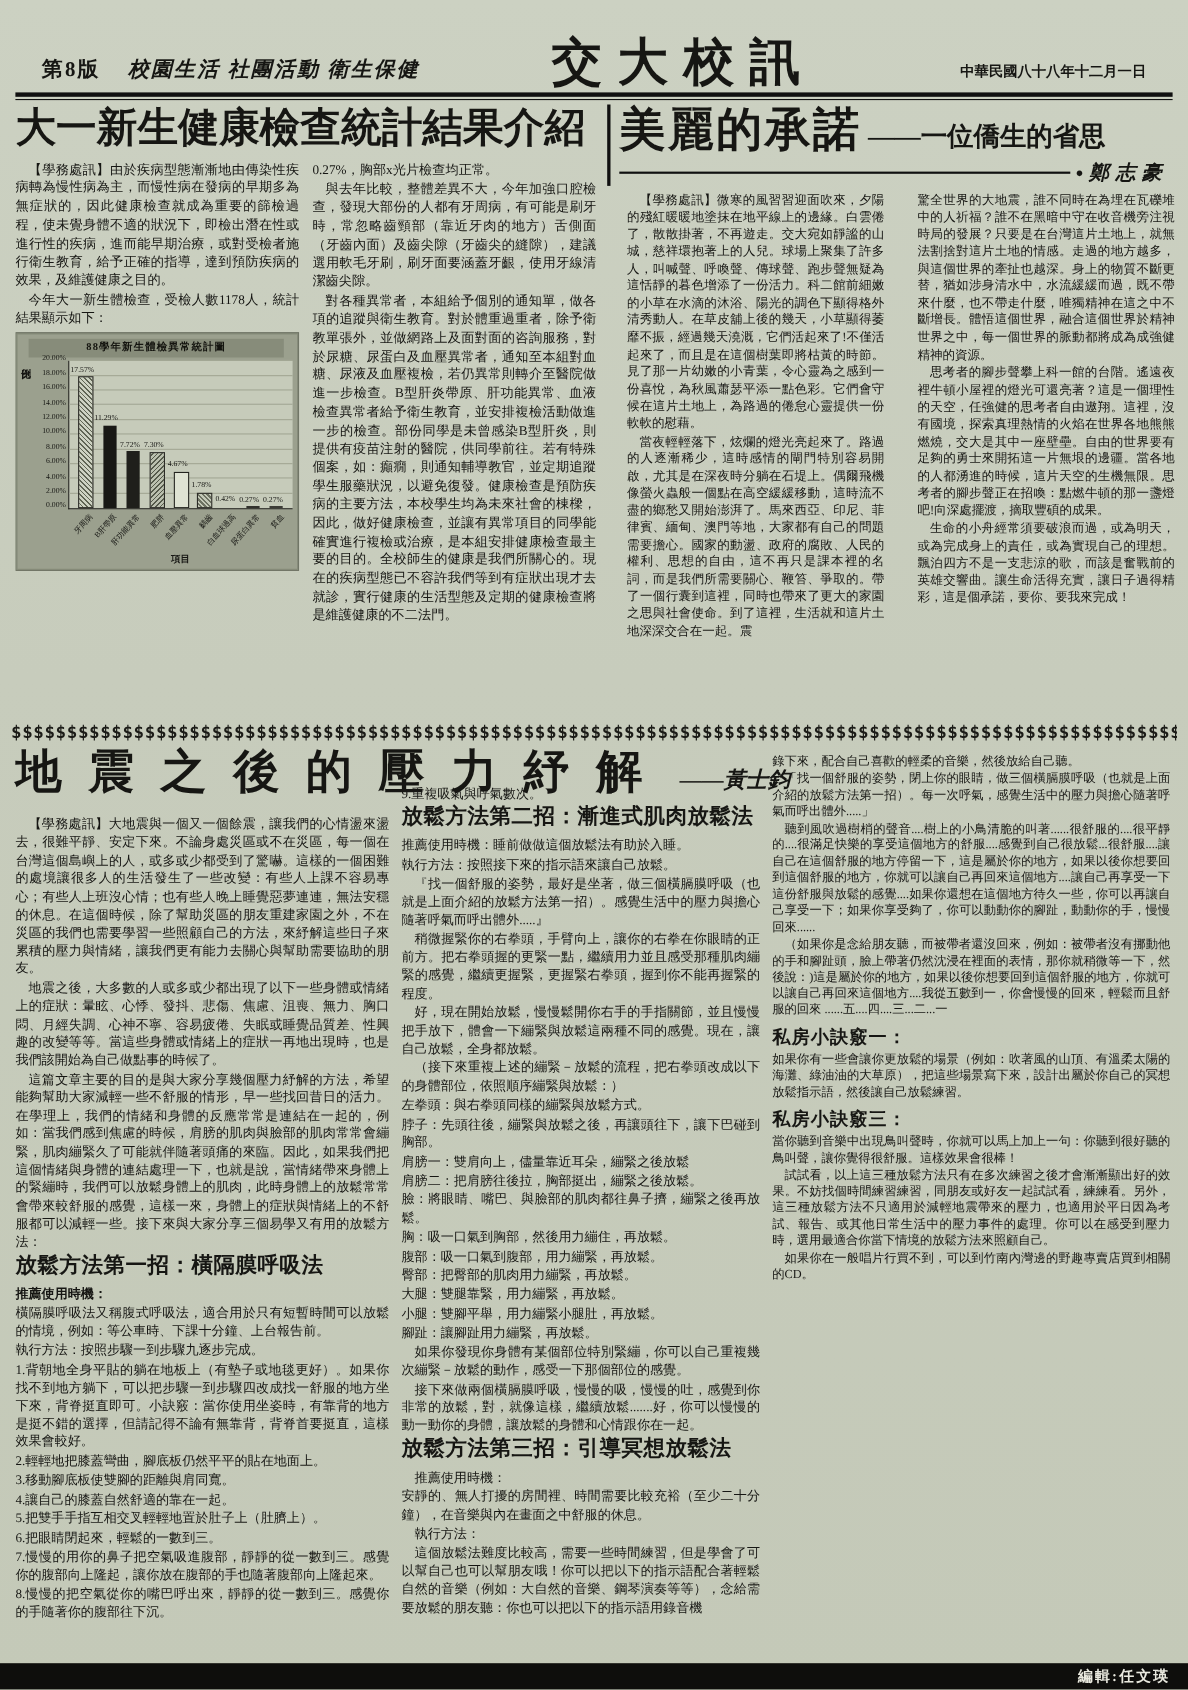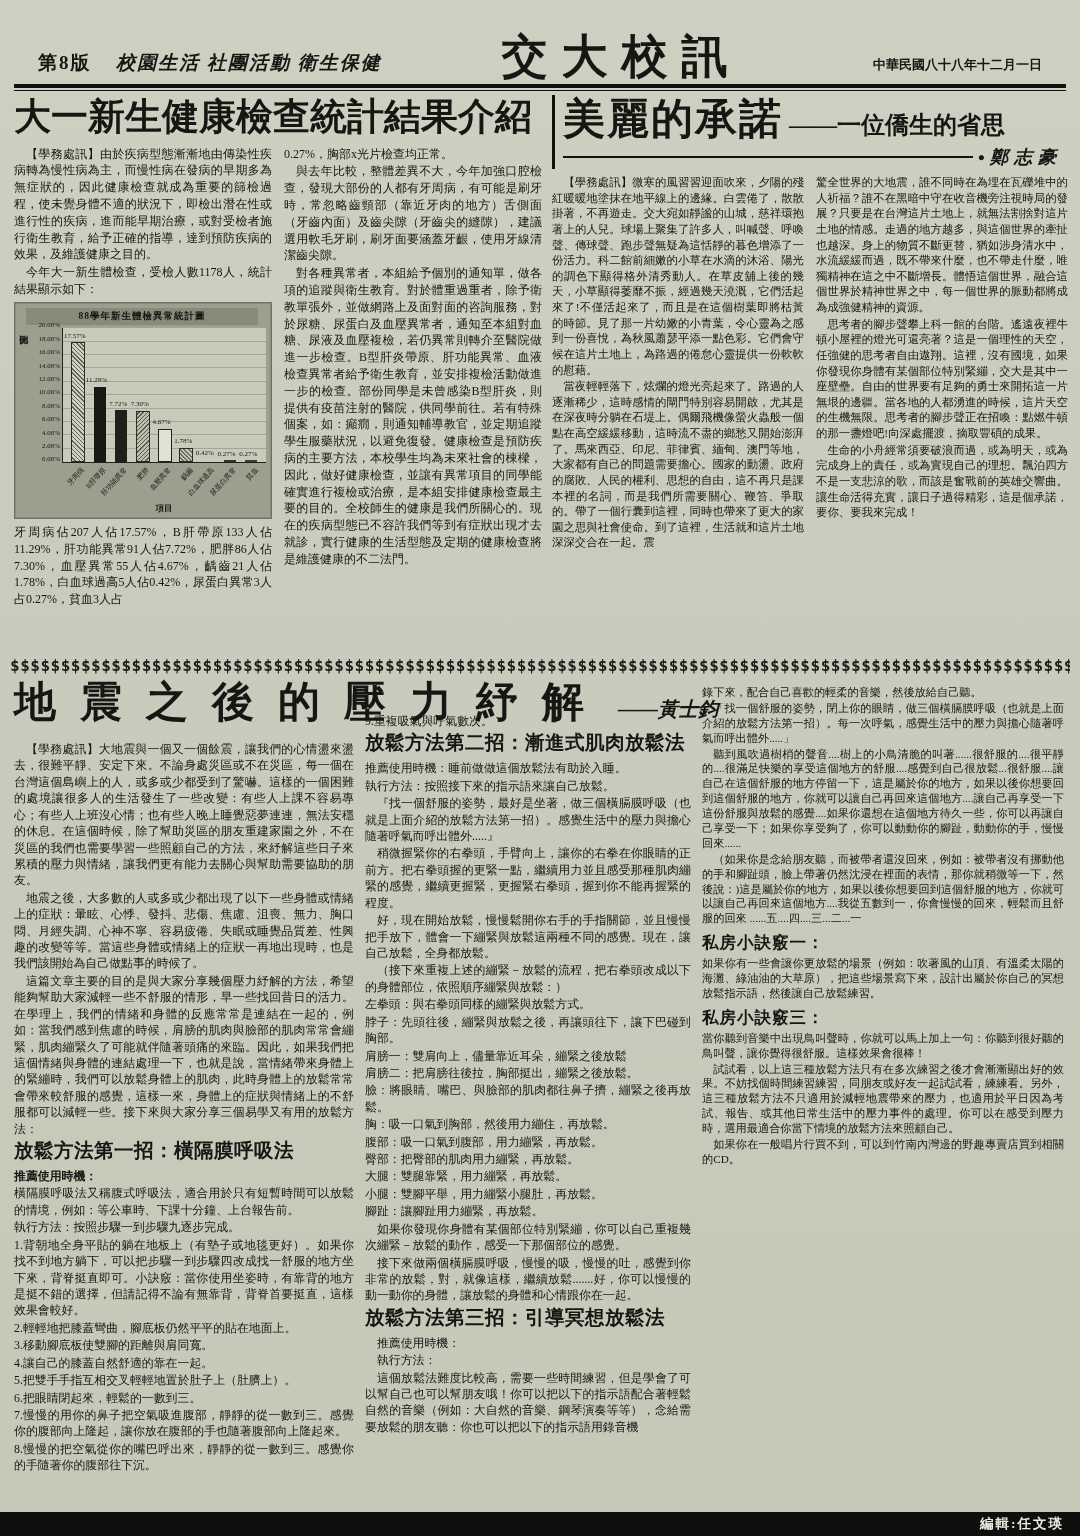--- a/index.html
+++ b/index.html
@@ -27,21 +27,21 @@
   .art1 .colm{height:470px;}
   .art2{width:516px;flex:0 0 auto;}
   .a2-titlebox{border-left:3px solid #101010;padding:2px 0 0 8px;margin-bottom:6px;}
   .a2-titles{display:flex;align-items:baseline;gap:6px;white-space:nowrap;}
   .a2-main{font-size:42px;font-weight:bold;letter-spacing:2px;line-height:1.05;}
   .a2-sub{font-size:24px;font-weight:bold;}
   .a2-byline-row{display:flex;align-items:center;gap:5px;margin-top:4px;}
   .a2-rule{flex:1 1 auto;border-top:2.5px solid #101010;height:0;}
   .a2-bullet{font-size:12px;line-height:1;}
   .a2-author{font-size:18px;font-weight:bold;font-style:italic;letter-spacing:6px;padding-right:6px;white-space:nowrap;}
-  .art2 .colm{font-size:11.4px;line-height:1.37;height:462px;}
+  .art2 .colm{font-size:11.4px;line-height:1.37;height:462px;margin-left:18px;}
   
   .chart{margin:4px 0 5px 0;padding:4px 5px 2px 3px;background:#9ba08e;border:1px solid #6d7263;box-shadow:inset 0 0 0 1px #868b7a;}
   .c-title{margin:1px 8px 3px 8px;text-align:center;font-size:9.5px;font-weight:bold;background:#878c7a;color:#14140f;padding:2px 0;letter-spacing:1px;}
   .c-body{display:flex;align-items:stretch;}
   .c-ylab{writing-mode:vertical-rl;font-size:9px;font-weight:bold;display:flex;align-items:center;width:11px;}
   .c-yticks{position:relative;width:33px;height:134px;font-size:7px;}
   .c-yticks span{position:absolute;right:2px;white-space:nowrap;}
   .c-plotwrap{flex:1 1 auto;}
   .c-plot{position:relative;height:134px;border-left:1px solid #23231e;border-bottom:1px solid #23231e;background:#c6cbba;display:flex;align-items:flex-end;padding:0 4px;}
   .c-grid{position:absolute;left:0;right:0;height:1px;background:#a2a794;}
@@ -197,21 +197,20 @@
                       <span>尿蛋白異常</span>
                     </div>
                     <div class="c-xslot">
                       <span>貧血</span>
                     </div>
                   </div>
                   <div class="c-xlab" style="margin-left: 0px;">項目</div>
                 </div>
               </div>
             </figure>
-          <p>牙周病佔207人佔17.57%，B肝帶原133人佔11.29%，肝功能異常91人佔7.72%，肥胖86人佔7.30%，血壓異常55人佔4.67%，齲齒21人佔1.78%，白血球過高5人佔0.42%，尿蛋白異常3人占0.27%，貧血3人占</p>
         </div>
         <div class="colm">
           <p>0.27%，胸部x光片檢查均正常。</p>
           <p class="ind">與去年比較，整體差異不大，今年加強口腔檢查，發現大部份的人都有牙周病，有可能是刷牙時，常忽略齒頸部（靠近牙肉的地方）舌側面（牙齒內面）及齒尖隙（牙齒尖的縫隙），建議選用軟毛牙刷，刷牙面要涵蓋牙齦，使用牙線清潔齒尖隙。</p>
           <p class="ind">對各種異常者，本組給予個別的通知單，做各項的追蹤與衛生教育。對於體重過重者，除予衛教單張外，並做網路上及面對面的咨詢服務，對於尿糖、尿蛋白及血壓異常者，通知至本組對血糖、尿液及血壓複檢，若仍異常則轉介至醫院做進一步檢查。B型肝炎帶原、肝功能異常、血液檢查異常者給予衛生教育，並安排複檢活動做進一步的檢查。部份同學是未曾感染B型肝炎，則提供有疫苗注射的醫院，供同學前往。若有特殊個案，如：癲癇，則通知輔導教官，並定期追蹤學生服藥狀況，以避免復發。健康檢查是預防疾病的主要方法，本校學生均為未來社會的棟樑，因此，做好健康檢查，並讓有異常項目的同學能確實進行複檢或治療，是本組安排健康檢查最主要的目的。全校師生的健康是我們所關心的。現在的疾病型態已不容許我們等到有症狀出現才去就診，實行健康的生活型態及定期的健康檢查將是維護健康的不二法門。</p>
         </div>
       </div>
     </article>
 
     <article class="art2">
@@ -226,21 +225,21 @@
           <span class="a2-author">鄭志豪</span>
         </div>
       </div>
       <div class="cols2">
         <div class="colm">
           <p class="ind">【學務處訊】微寒的風習習迎面吹來，夕陽的殘紅暖暖地塗抹在地平線上的邊緣。白雲倦了，散散掛著，不再遊走。交大宛如靜謐的山城，慈祥環抱著上的人兒。球場上聚集了許多人，叫喊聲、呼喚聲、傳球聲、跑步聲無疑為這恬靜的暮色增添了一份活力。科二館前細嫩的小草在水滴的沐浴、陽光的調色下顯得格外清秀動人。在草皮舖上後的幾天，小草顯得萎靡不振，經過幾天澆溉，它們活起來了!不僅活起來了，而且是在這個樹葉即將枯黃的時節。見了那一片幼嫩的小青葉，令心靈為之感到一份喜悅，為秋風蕭瑟平添一點色彩。它們會守候在這片土地上，為路過的倦怠心靈提供一份軟軟的慰藉。</p>
           <p class="ind">當夜輕輕落下，炫爛的燈光亮起來了。路過的人逐漸稀少，這時感情的閘門特別容易開啟，尤其是在深夜時分躺在石堤上。偶爾飛機像螢火蟲般一個點在高空緩緩移動，這時流不盡的鄉愁又開始澎湃了。馬來西亞、印尼、菲律賓、緬甸、澳門等地，大家都有自己的問題需要擔心。國家的動盪、政府的腐敗、人民的權利、思想的自由，這不再只是課本裡的名詞，而是我們所需要關心、鞭笞、爭取的。帶了一個行囊到這裡，同時也帶來了更大的家園之思與社會使命。到了這裡，生活就和這片土地深深交合在一起。震</p>
         </div>
         <div class="colm">
           <p>驚全世界的大地震，誰不同時在為埋在瓦礫堆中的人祈福？誰不在黑暗中守在收音機旁注視時局的發展？只要是在台灣這片土地上，就無法割捨對這片土地的情感。走過的地方越多，與這個世界的牽扯也越深。身上的物質不斷更替，猶如涉身清水中，水流緩緩而過，既不帶來什麼，也不帶走什麼，唯獨精神在這之中不斷增長。體悟這個世界，融合這個世界於精神世界之中，每一個世界的脈動都將成為成強健精神的資源。</p>
-          <p class="ind">思考者的腳步聲攀上科一館的台階。遙遠夜裡牛頓小屋裡的燈光可還亮著？這是一個理性的天空，任強健的思考者自由遨翔。這裡，沒有國境，如果你發現你身體有某個部位特別緊繃，交大是其中一座壁壘。自由的世界要有足夠的勇士來開拓這一片無垠的邊疆。當各地的人都湧進的時候，這片天空的生機無限。思考者的腳步聲正在招喚：點燃牛頓的那一盞燈吧!向深處擺渡，摘取豐碩的成果。</p>
+          <p class="ind">思考者的腳步聲攀上科一館的台階。遙遠夜裡牛頓小屋裡的燈光可還亮著？這是一個理性的天空，任強健的思考者自由遨翔。這裡，沒有國境，探索真理熱情的火焰在世界各地熊熊燃燒，交大是其中一座壁壘。自由的世界要有足夠的勇士來開拓這一片無垠的邊疆。當各地的人都湧進的時候，這片天空的生機無限。思考者的腳步聲正在招喚：點燃牛頓的那一盞燈吧!向深處擺渡，摘取豐碩的成果。</p>
           <p class="ind">生命的小舟經常須要破浪而過，或為明天，或為完成身上的責任，或為實現自己的理想。飄泊四方不是一支悲涼的歌，而該是奮戰前的英雄交響曲。讓生命活得充實，讓日子過得精彩，這是個承諾，要你、要我來完成！</p>
         </div>
       </div>
     </article>
 
   </section>
 
   <div class="sep" id="sep">$$$$$$$$$$$$$$$$$$$$$$$$$$$$$$$$$$$$$$$$$$$$$$$$$$$$$$$$$$$$$$$$$$$$$$$$$$$$$$$$$$$$$$$$$$$$$$$$$$$$$$$$$$$$$$$$$$$$$$$$$$$$$$$$$$$$$$$$$$$$$$$$$$$$$$$$$$$$$$$$$$$$$$$$$$</div>
 
   <section class="art3">
@@ -287,20 +286,21 @@
             <p>腹部：吸一口氣到腹部，用力繃緊，再放鬆。</p>
             <p>臀部：把臀部的肌肉用力繃緊，再放鬆。</p>
             <p>大腿：雙腿靠緊，用力繃緊，再放鬆。</p>
             <p>小腿：雙腳平舉，用力繃緊小腿肚，再放鬆。</p>
             <p>腳趾：讓腳趾用力繃緊，再放鬆。</p>
           </div>
         <p class="ind">如果你發現你身體有某個部位特別緊繃，你可以自己重複幾次繃緊－放鬆的動作，感受一下那個部位的感覺。</p>
         <p class="ind">接下來做兩個橫膈膜呼吸，慢慢的吸，慢慢的吐，感覺到你非常的放鬆，對，就像這樣，繼續放鬆.......好，你可以慢慢的動一動你的身體，讓放鬆的身體和心情跟你在一起。</p>
         <h2 class="m-h">放鬆方法第三招：引導冥想放鬆法</h2>
         <p class="ind">推薦使用時機：</p>
+        <p>安靜的、無人打擾的房間裡、時間需要比較充裕（至少二十分鐘），在音樂與內在畫面之中舒服的休息。</p>
         <p class="ind">執行方法：</p>
         <p class="ind">這個放鬆法難度比較高，需要一些時間練習，但是學會了可以幫自己也可以幫朋友哦！你可以把以下的指示語配合著輕鬆自然的音樂（例如：大自然的音樂、鋼琴演奏等等），念給需要放鬆的朋友聽：你也可以把以下的指示語用錄音機</p>
       </div>
       <div class="a3col c3">
         <p>錄下來，配合自己喜歡的輕柔的音樂，然後放給自己聽。</p>
         <p class="ind">「找一個舒服的姿勢，閉上你的眼睛，做三個橫膈膜呼吸（也就是上面介紹的放鬆方法第一招）。每一次呼氣，感覺生活中的壓力與擔心隨著呼氣而呼出體外.....」</p>
         <p class="ind">聽到風吹過樹梢的聲音....樹上的小鳥清脆的叫著......很舒服的....很平靜的....很滿足快樂的享受這個地方的舒服....感覺到自己很放鬆...很舒服....讓自己在這個舒服的地方停留一下，這是屬於你的地方，如果以後你想要回到這個舒服的地方，你就可以讓自己再回來這個地方....讓自己再享受一下這份舒服與放鬆的感覺....如果你還想在這個地方待久一些，你可以再讓自己享受一下；如果你享受夠了，你可以動動你的腳趾，動動你的手，慢慢回來......</p>
         <p class="ind">（如果你是念給朋友聽，而被帶者還沒回來，例如：被帶者沒有挪動他的手和腳趾頭，臉上帶著仍然沈浸在裡面的表情，那你就稍微等一下，然後說：)這是屬於你的地方，如果以後你想要回到這個舒服的地方，你就可以讓自己再回來這個地方....我從五數到一，你會慢慢的回來，輕鬆而且舒服的回來 ......五....四....三...二...一</p>
         <div>
             <div class="tip">

